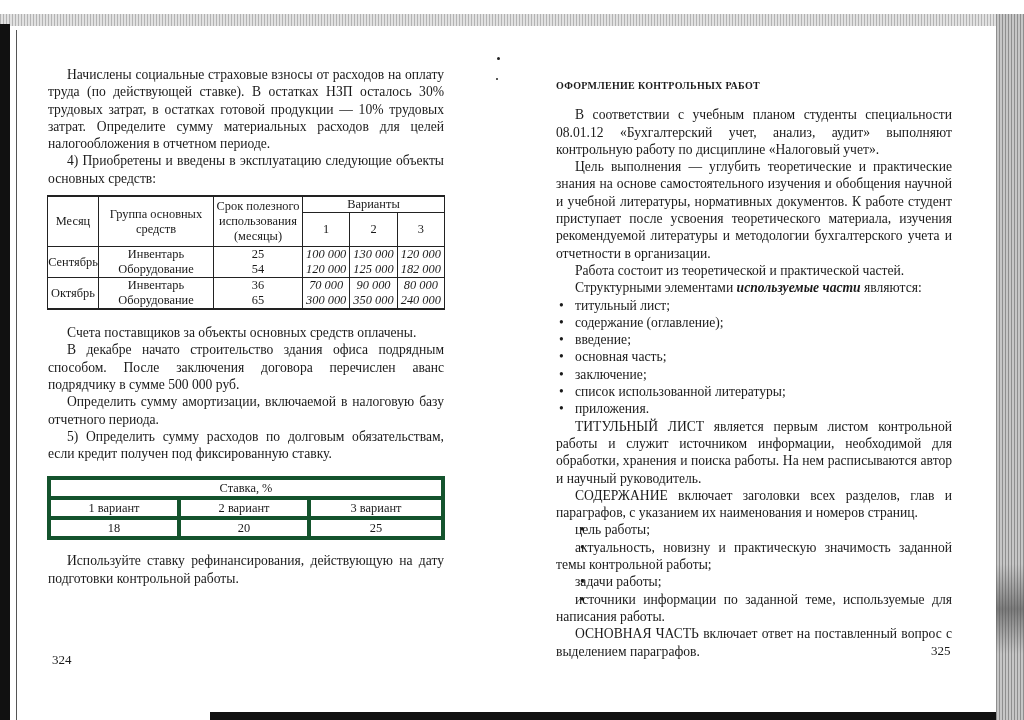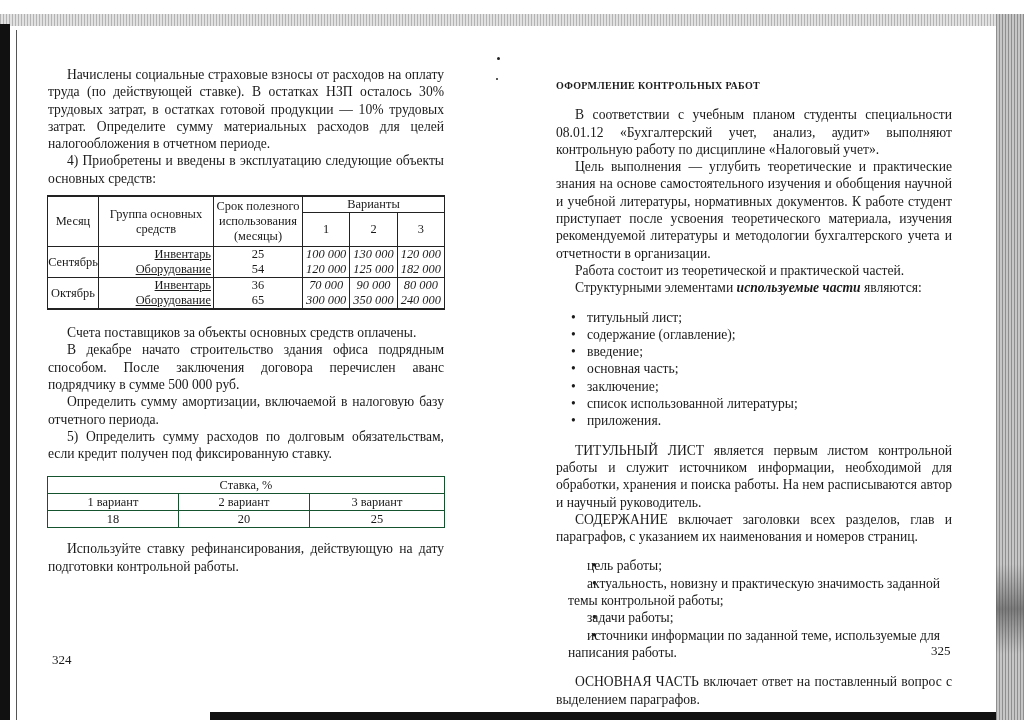--- a/index.html
+++ b/index.html
@@ -27,29 +27,29 @@
   .page.left { left: 48px; top: 66px; width: 396px; }
   .page.right { left: 556px; top: 77px; width: 396px; }
 
   p { margin: 0; text-align: justify; text-align-last: left; }
   p.ind { text-indent: 19px; font-family: Liberation Serif, serif; }
   .title { text-align: center; font-weight: bold; font-size: 10px; letter-spacing: .3px; margin-bottom: 12px; text-indent: 0; }
 
   table { border-collapse: collapse; font-size: 12.4px; line-height: 15px; }
   table.t1 { margin: 8px 0 0 -1px; width: 398px; }
   table.t1 td, table.t1 th { border: 1px solid #222; padding: 0 2px; font-weight: normal; text-align: center; vertical-align: middle; }
-  table.t1 .grp { text-align: right; text-decoration: underline; }
+  table.t1 .grp { text-align: center; }
   table.t1 .num { text-align: center; white-space: nowrap; font-style: italic; }
   table.t1 thead tr:first-child th { border-top: 2px solid #222; }
   table.t1 tbody tr:last-child td { border-bottom: 2px solid #222; }
 
   table.t2 { margin: 14px 0 0 -1px; width: 398px; }
-  table.t2 td { border: 1px solid #14532d; text-align: center; padding: 0; height: 16px; }
+  table.t2 td { border: 4px solid #14532d; text-align: center; padding: 0; height: 16px; }
 
-  ul { list-style: none; margin: 12px; padding: 0; }
+  ul { list-style: none; margin: 0; padding: 0; }
   ul li { position: relative; padding-left: 19px; text-indent: 0; }
   ul li::before { content: "•"; position: absolute; left: 3px; }
   ul.ind li { padding-left: 0; text-indent: 19px; }
   ul.ind li::before { left: 5px; }
 
   .pagenum { position: absolute; font-size: 13px; }
   .dot { position:absolute; width:3px; height:3px; background:#222; border-radius:50%; }
 </style>
 </head>
 <body>

